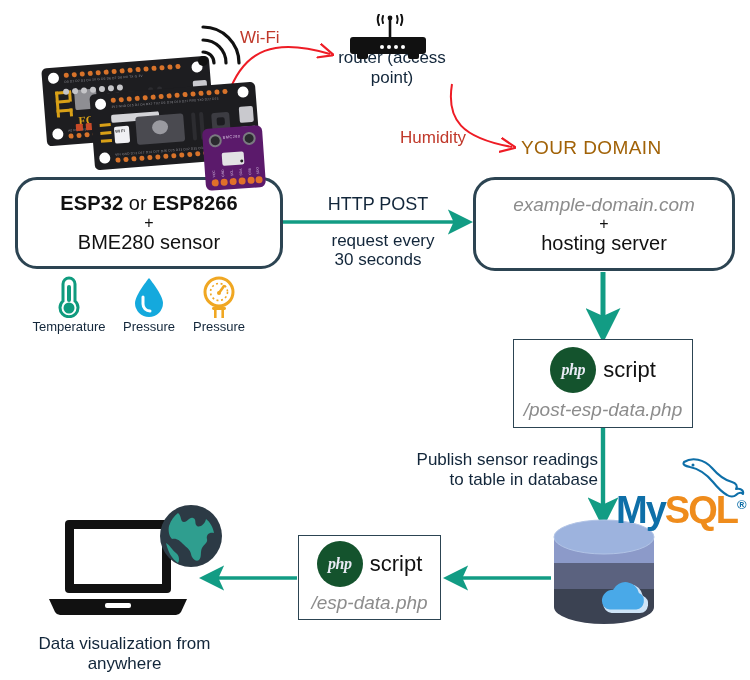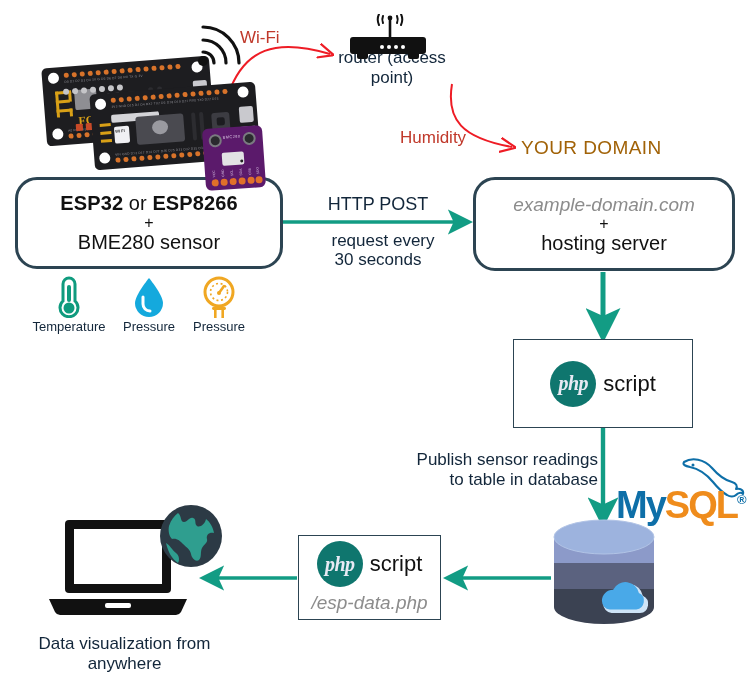--- a/index.html
+++ b/index.html
@@ -59,25 +59,25 @@
   }
   .iconcap { position:absolute; font-size: 13px; color:#12263a; text-align:center; width: 100px; }
 
   
   .tealsvg { position:absolute; left:0; top:0; width:750px; height:680px; z-index: 3; }
   .redsvg  { position:absolute; left:0; top:0; width:750px; height:680px; z-index: 4; pointer-events:none; }
 
   
   .phpbadge {
     width: 46px; height: 46px; border-radius: 50%;
-    background: #0f766e;
+    background: #14532d;
     display:flex; align-items:center; justify-content:center;
     font-family: "Liberation Serif", serif;
     font-style: italic; font-weight: bold;
-    font-size: 20px; color: #e8eaf4; letter-spacing: -0.5px;
+    font-size: 16px; color: #e8eaf4; letter-spacing: -0.5px;
   }
   .phprow { display:flex; align-items:center; justify-content:center; gap:7px; }
   .phprow .scripttxt { font-size: 22px; color:#111; }
   .phpfile { font-size: 19px; font-style: italic; color:#8c8c8c; text-align:center; }
 
   
   .board {
     position:absolute;
     background: #1d1d20;
     border-radius: 5px;
@@ -383,31 +383,32 @@
     <rect x="14" y="34" width="2.6" height="8" fill="#f0a722"></rect>
     <rect x="21.4" y="34" width="2.6" height="8" fill="#f0a722"></rect>
   </svg>
   <div class="iconcap" style="left:169px; top:319px;">Pressure</div>
 
   <div class="sqbox" style="left:513px; top:339px; width:180px; height:89px; display:flex; flex-direction:column; align-items:center; justify-content:center; gap:6px;">
     <div class="phprow">
       <div class="phpbadge">php</div>
       <div class="scripttxt">script</div>
     </div>
+    <div class="phpfile">/post-esp-data.php</div>
   </div>
 
   <div class="lbl" style="left:403px; top:470px; width:195px; text-align:right;">to table in database</div>
   <div class="lbl" style="left:403px; top:450px; width:195px; text-align:right;">Publish sensor readings</div>
 
   <div class="abs" style="left:616px; top:458px; width:130px; height:62px; z-index:7;">
     <svg style="position:absolute; left:62px; top:-2px; width:70px; height:48px;" viewBox="0 0 70 48">
       <path d="M6,6 C14,1 26,3 34,12 C40,19 46,24 54,26 C58,27 60,30 58,33 C62,32 66,34 65,38 C63,36 60,37 58,39 C56,41 52,41 49,39 C44,36 39,31 35,26 C30,20 22,13 12,11 C8,10 4,9 6,6 Z" fill="none" stroke="#0e6fa8" stroke-width="2.1" stroke-linejoin="round"></path>
       <circle cx="15" cy="9" r="1.5" fill="#0e6fa8"></circle>
     </svg>
-    <div class="abs" style="left:0; top:22px; font-size:38px; font-weight:bold; font-family:'Liberation Sans',sans-serif; letter-spacing:-2px; line-height:40px;">
+    <div class="abs" style="left:0; top:22px; font-size:38px; font-weight:bold; font-family:'Liberation Sans',sans-serif; letter-spacing:-2px; line-height:49px;">
       <span style="color:#0e6fa8;">My</span><span style="color:#ef8c1c;">SQL</span><span style="color:#0e6fa8; font-size:13px; vertical-align:super;">®</span>
     </div>
   </div>
 
   <svg class="cyl" style="left:546px; top:519px; width:116px; height:112px;" viewBox="0 0 116 112">
 
     <path d="M8,18 L8,44 a50,17 0 0 0 100,0 L108,18 z" fill="#8c9ac9"></path>
     <path d="M8,44 L8,70 a50,17 0 0 0 100,0 L108,44 z" fill="#5b627f"></path>
     <path d="M8,70 L8,88 a50,17 0 0 0 100,0 L108,70 z" fill="#3b4252"></path>
 

